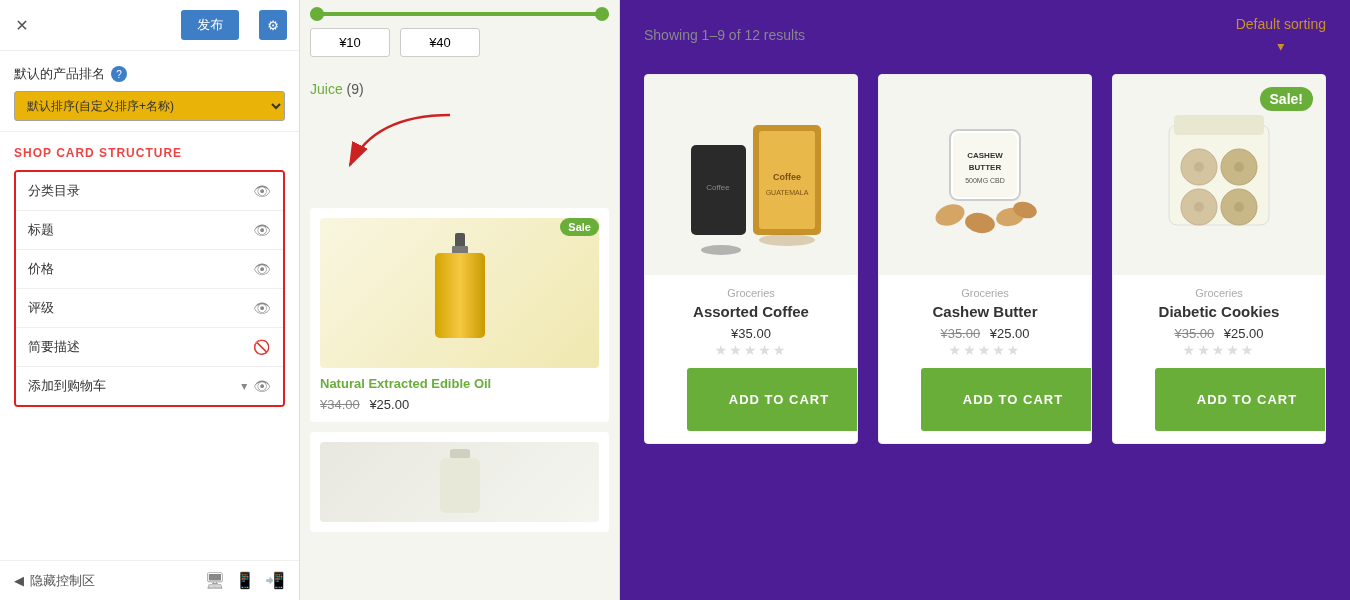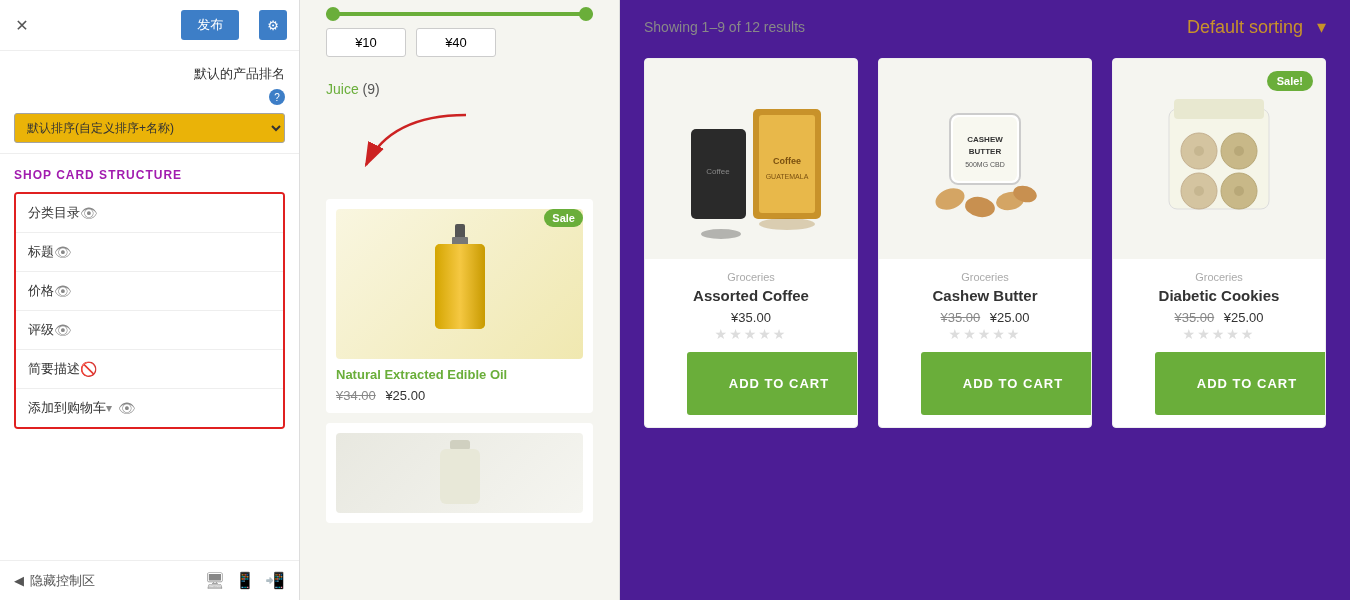--- a/index.html
+++ b/index.html
@@ -53,23 +53,22 @@
 
     .sort-section {
       padding: 14px 14px 10px;
       border-bottom: 1px solid #eee;
     }
     .sort-label {
       font-size: 13px;
       color: #333;
       margin-bottom: 8px;
       display: flex;
-      align-items: flex-end;
+      align-items: center;
       gap: 6px;
-      flex-direction: column;
     }
     .help-icon {
       width: 16px; height: 16px;
       background: #3d7ec7;
       border-radius: 50%;
       color: #fff;
       font-size: 10px;
       display: inline-flex;
       align-items: center;
       justify-content: center;
@@ -85,33 +84,34 @@
       color: #333;
       background: #eab308;
     }
 
     .shop-card-section {
       padding: 14px 14px 6px;
     }
     .shop-card-title {
       font-size: 12px;
       font-weight: bold;
-      color: #a21caf;
+      color: #ef4444;
       letter-spacing: 1px;
       margin-bottom: 10px;
     }
 
     .card-structure-box {
       border: 2.5px solid #e02020;
       border-radius: 4px;
       overflow: hidden;
     }
     .card-item {
       display: flex;
       align-items: center;
+      justify-content: space-between;
       padding: 10px 12px;
       border-bottom: 1px solid #eee;
       background: #fff;
     }
     .card-item:last-child { border-bottom: none; }
     .card-item-label {
       font-size: 13px;
       color: #333;
     }
     .card-item-icons {
@@ -161,21 +161,21 @@
       font-size: 16px;
       cursor: pointer;
     }
 
     
     .middle-panel {
       width: 320px;
       min-width: 320px;
       background: #f5f5f0;
       border-right: 1px solid #ddd;
-      padding: 12px 26px;
+      padding: 12px 10px;
       display: flex;
       flex-direction: column;
       height: 600px;
       overflow-y: auto;
     }
 
     .price-range {
       margin-bottom: 18px;
     }
     .range-track {
@@ -218,21 +218,21 @@
       margin-bottom: 8px;
       cursor: pointer;
     }
     .filter-item span { color: #555; }
 
     
     .middle-product {
       background: #fff;
       border-radius: 4px;
       padding: 10px;
-      margin-top: 8px;
+      margin-top: 17px;
       position: relative;
     }
     .sale-badge-green {
       position: absolute;
       top: 10px;
       right: 10px;
       background: #6aae3a;
       color: #fff;
       font-size: 11px;
       padding: 3px 8px;
@@ -295,24 +295,25 @@
       justify-content: space-between;
       margin-bottom: 20px;
     }
     .results-text {
       font-size: 14px;
       color: #888;
     }
     .sorting-select {
       display: flex;
       align-items: center;
-      gap: 14px;
-      font-size: 18px;
+      gap: 6px;
+      font-size: 14px;
       color: #c8922a;
       cursor: pointer;
+      flex-direction: column;
     }
 
     .products-grid {
       display: grid;
       grid-template-columns: repeat(3, 1fr);
       gap: 20px;
     }
 
     .product-card {
       border: 1px solid #eee;
@@ -329,21 +330,21 @@
       justify-content: center;
       position: relative;
       overflow: hidden;
     }
     .sale-badge {
       position: absolute;
       top: 12px;
       right: 12px;
       background: #6aae3a;
       color: #fff;
-      font-size: 11px;
+      font-size: 14px;
       padding: 4px 10px;
       border-radius: 50px;
       font-weight: bold;
     }
 
     .product-info {
       padding: 12px 14px;
       text-align: center;
     }
     .product-category {

